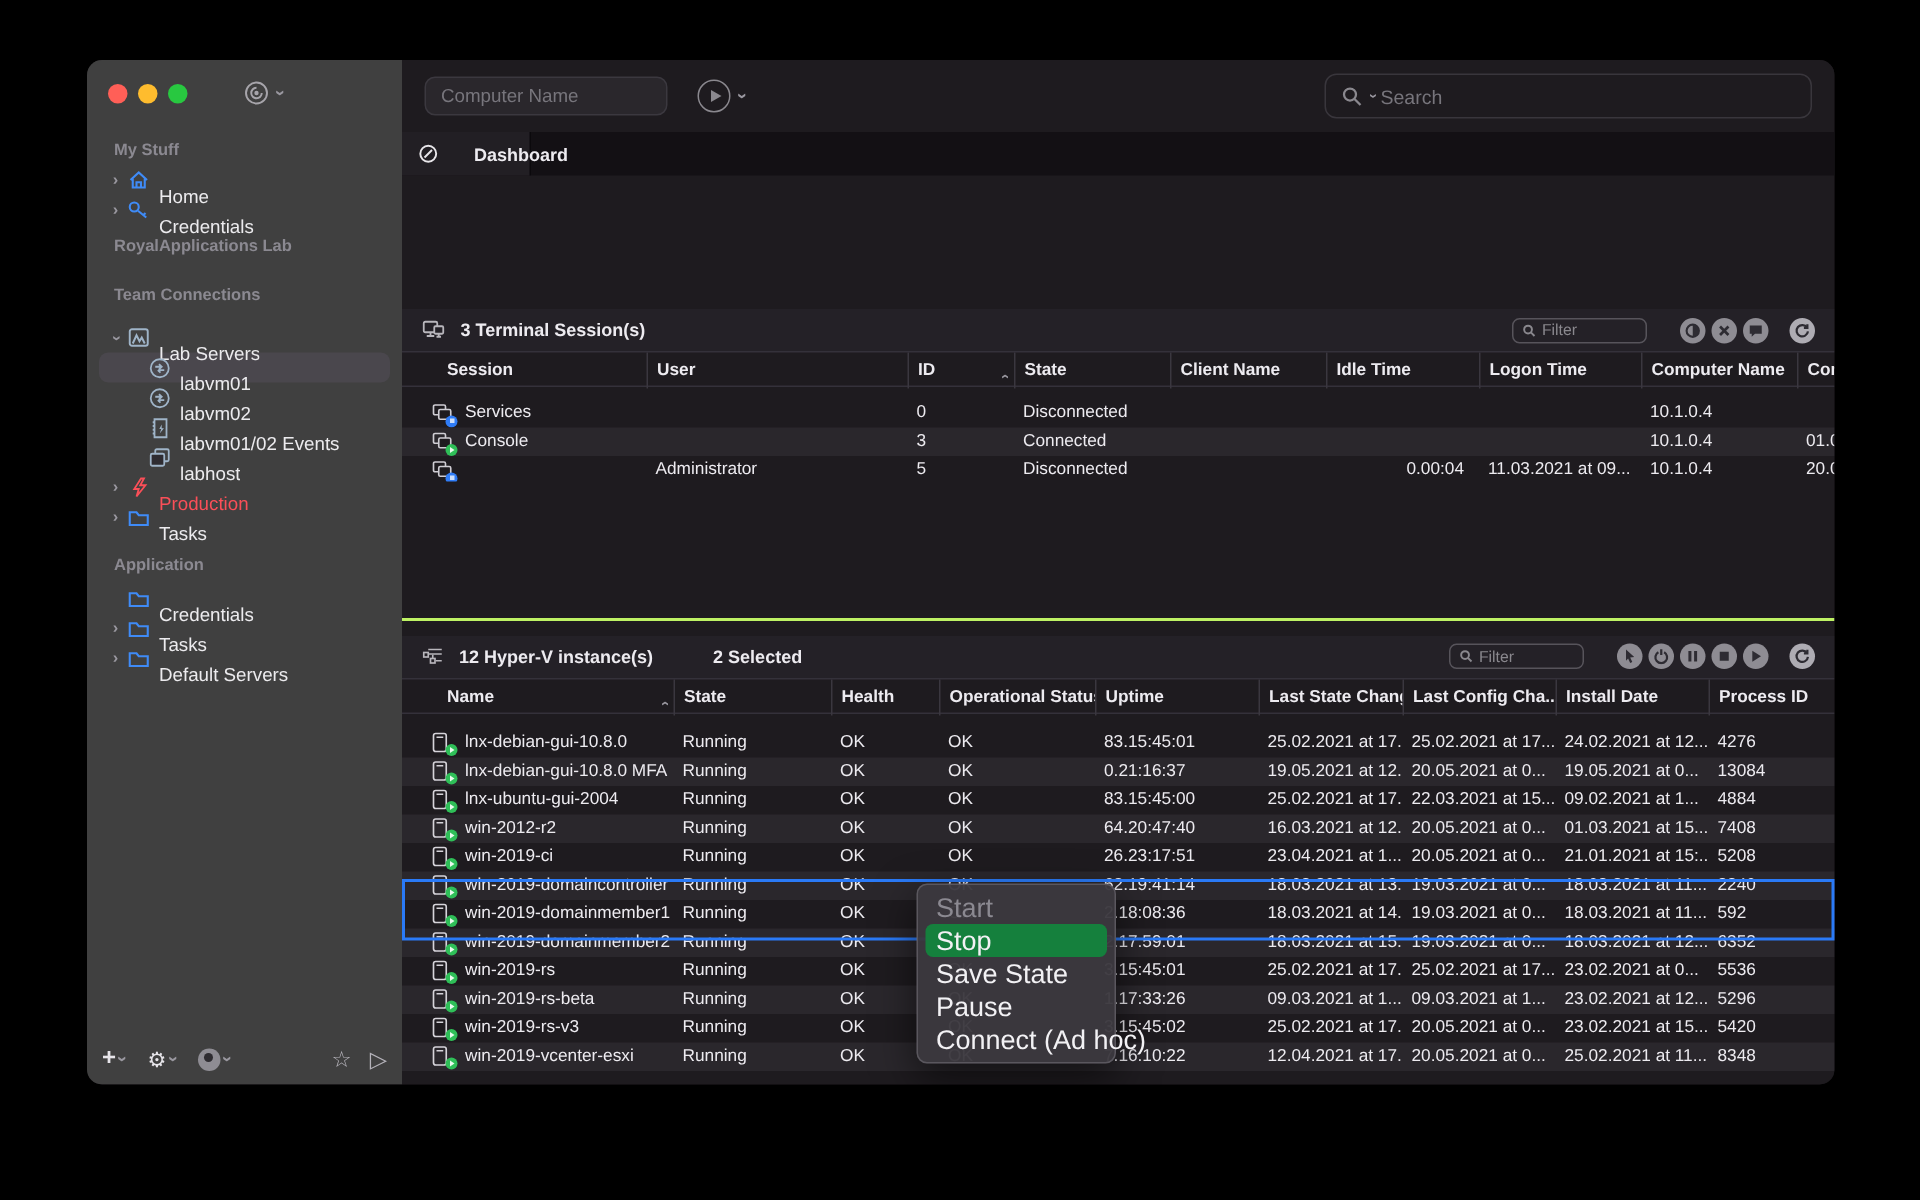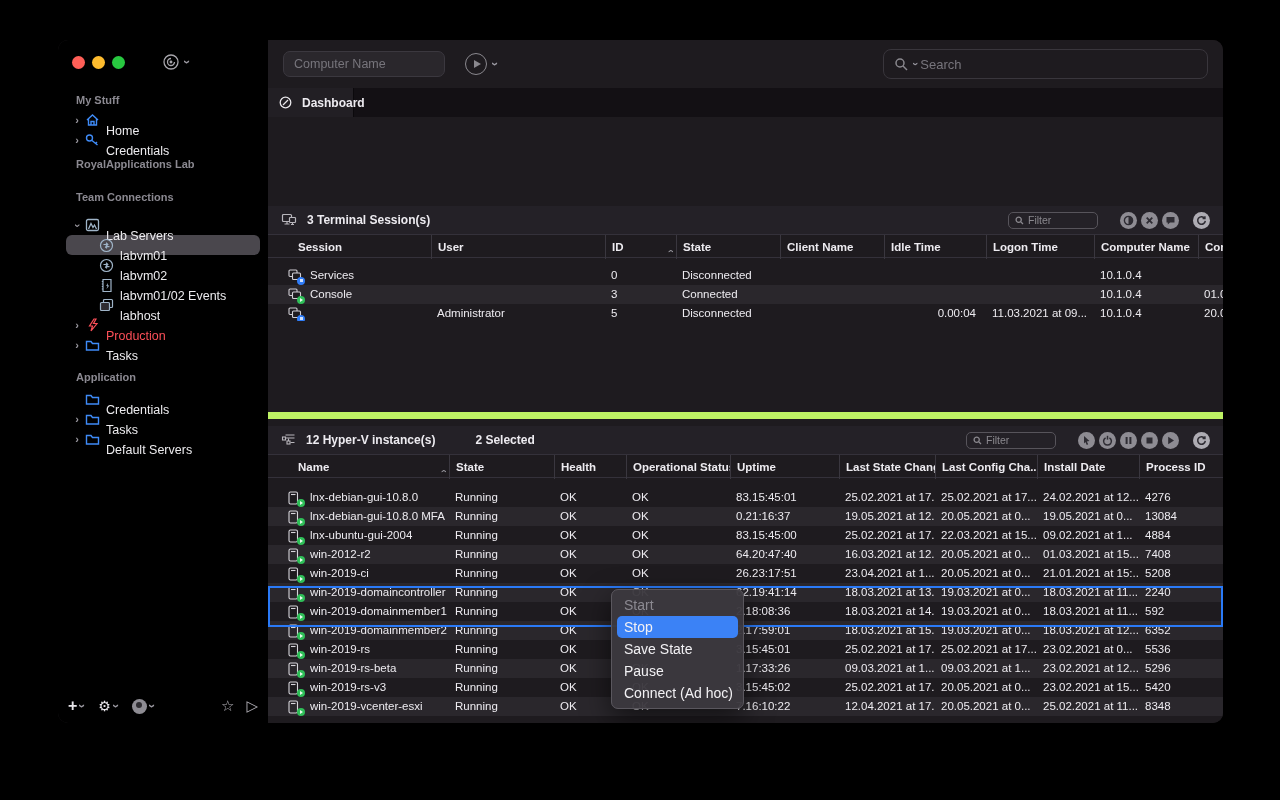--- a/index.html
+++ b/index.html
@@ -6,21 +6,21 @@
   html,body { width:1280px; height:800px; background:#000; overflow:hidden;
     font-family:"Liberation Sans", sans-serif; -webkit-font-smoothing:antialiased; }
   #screen { position:relative; width:1280px; height:800px; background:#000; }
 
   
   .window { position:absolute; left:58px; top:40px; width:1165px; height:683px;
     border-radius:10px; overflow:hidden; display:flex; background:#1e1b1f;
     box-shadow:0 22px 60px rgba(0,0,0,.7); }
 
   
-  .sidebar { position:relative; width:210px; background:#000000; flex:none; color:#ecebee; }
+  .sidebar { position:relative; width:210px; background:#404040; flex:none; color:#ecebee; }
   .sb-topbar { height:44px; display:flex; align-items:center; padding:0 14px; }
   .t-light { width:13px; height:13px; border-radius:50%; margin-right:7px; }
   .tl-close { background:#ff5f57; } .tl-min { background:#febc2e; } .tl-zoom { background:#28c840; }
   .sb-action { margin-left:30px; display:flex; align-items:center; gap:5px; color:#a7a5ab; }
   .chev { display:inline-block; color:#9a98a0; font-size:12px; line-height:1; font-weight:700; }
   .chev.down { transform:rotate(90deg); }
   .chev.up { transform:rotate(-90deg); }
 
   .sb-label { margin:10px 0 0 18px; height:16px; font-size:11px; font-weight:700; color:#8b8991; }
   .sb-label.gap1 { margin-top:8px; } .sb-label.gap2 { margin-top:17px; } .sb-label.gap3 { margin-top:16px; }
@@ -56,26 +56,26 @@
   .playbtn { margin-left:20px; width:22px; height:22px; border-radius:50%; border:1.5px solid #8a888e;
     display:flex; align-items:center; justify-content:center; }
   .play-tri { width:0; height:0; border-left:7px solid #8a888e; border-top:4.5px solid transparent; border-bottom:4.5px solid transparent; margin-left:2px; }
   .playbtn-chev { margin-left:6px; }
   .search { margin-left:auto; width:325px; height:30px; border:1px solid #39363c; border-radius:8px;
     display:flex; align-items:center; padding:0 10px; gap:4px; }
   .search input { flex:1; background:transparent; border:none; outline:none; color:#e8e6ea; font-size:13px; font-family:inherit; }
   .search input::placeholder { color:#77757c; }
 
   .tabbar { height:29px; flex:none; background:#131014; display:flex; }
-  .tab { width:86px; background:#221f24; display:flex; align-items:center; gap:10px; padding-left:11px;
+  .tab { width:86px; background:#221f24; display:flex; align-items:center; gap:24px; padding-left:11px;
     font-size:12px; font-weight:700; border-right:1px solid #0b090c; }
 
   .panel { display:flex; flex-direction:column;justify-content:center; }
   .panel1 { height:295px; flex:none; }
-  .panel2 { flex:1; border-top:7px solid #bef264; }
+  .panel2 { flex:1; border-top:2px solid #bef264; }
   .phead { height:28px; flex:none; background:#242127; display:flex; align-items:center; padding:0 13px; gap:10px; }
   .ptitle { font-size:12px; font-weight:700; white-space:nowrap; }
   .psel { font-size:12px; font-weight:700; margin-left:30px; }
   .filterbox { margin-left:auto; width:90px; height:17px; border:1px solid #57545b; border-radius:5px;
     display:flex; align-items:center; padding:0 6px; gap:4px; }
   .filterbox input { width:55px; background:transparent; border:none; outline:none; color:#d6d4da; font-size:10.5px; font-family:inherit; }
   .filterbox input::placeholder { color:#8a888e; }
   .pbtns { display:flex; align-items:center; gap:4px; margin-left:12px; }
   .rbtn { width:17px; height:17px; border-radius:50%; background:#8e8c93; display:flex; align-items:center; justify-content:center; flex:none; }
   .rbtn.lite { background:#aeacb3; margin-left:10px; }
@@ -103,24 +103,24 @@
   .badge[data-variant="disconnected"]::after { left:2.5px; top:2.5px; width:3px; height:3px; background:#cfe0fb; }
   .badge[data-variant="connected"] { background:#2fbf58; }
   .badge[data-variant="connected"]::after { left:3px; top:2px; width:0; height:0;
     border-left:3.5px solid #eafbef; border-top:2.2px solid transparent; border-bottom:2.2px solid transparent; }
 
   
   .selrect { position:absolute; left:268px; top:586px; width:955px; height:41px;
     border:2px solid #2a7af7; pointer-events:none; z-index:5; }
   .ctxmenu { position:absolute; left:611px; top:589px; width:133px; z-index:9;
     background:#3b383ef5; border:1px solid #5a575e; border-radius:7px; padding:4px 0;
-    box-shadow:0 10px 28px rgba(0,0,0,.55); font-size:14px; color:#f2f1f4; }
+    box-shadow:0 10px 28px rgba(0,0,0,.55); font-size:18px; color:#f2f1f4; }
   .mi { height:22px; line-height:22px; padding:0 12px; white-space:nowrap; }
   .mi[data-state="disabled"] { color:#8b8991; }
-  .mi[data-state="highlighted"] { background:#3b82f6; border-radius:5px; margin:0 5px; padding:0 7px; }
+  .mi[data-state="highlighted"] { background:#15803d; border-radius:5px; margin:0 5px; padding:0 7px; }
 
   svg { display:block; }
 </style>
 </head>
 <body>
 
 <div id="screen">
   <div class="window">
 
     <div class="sidebar">

